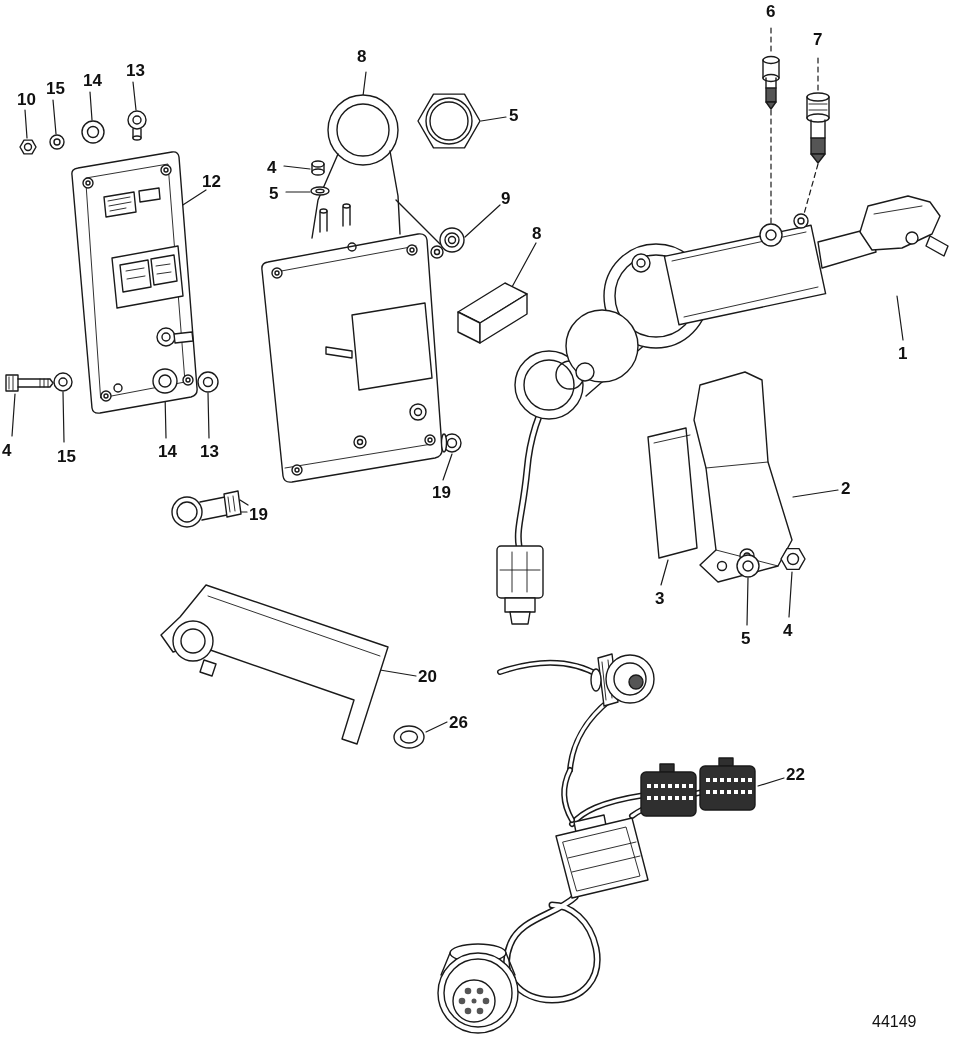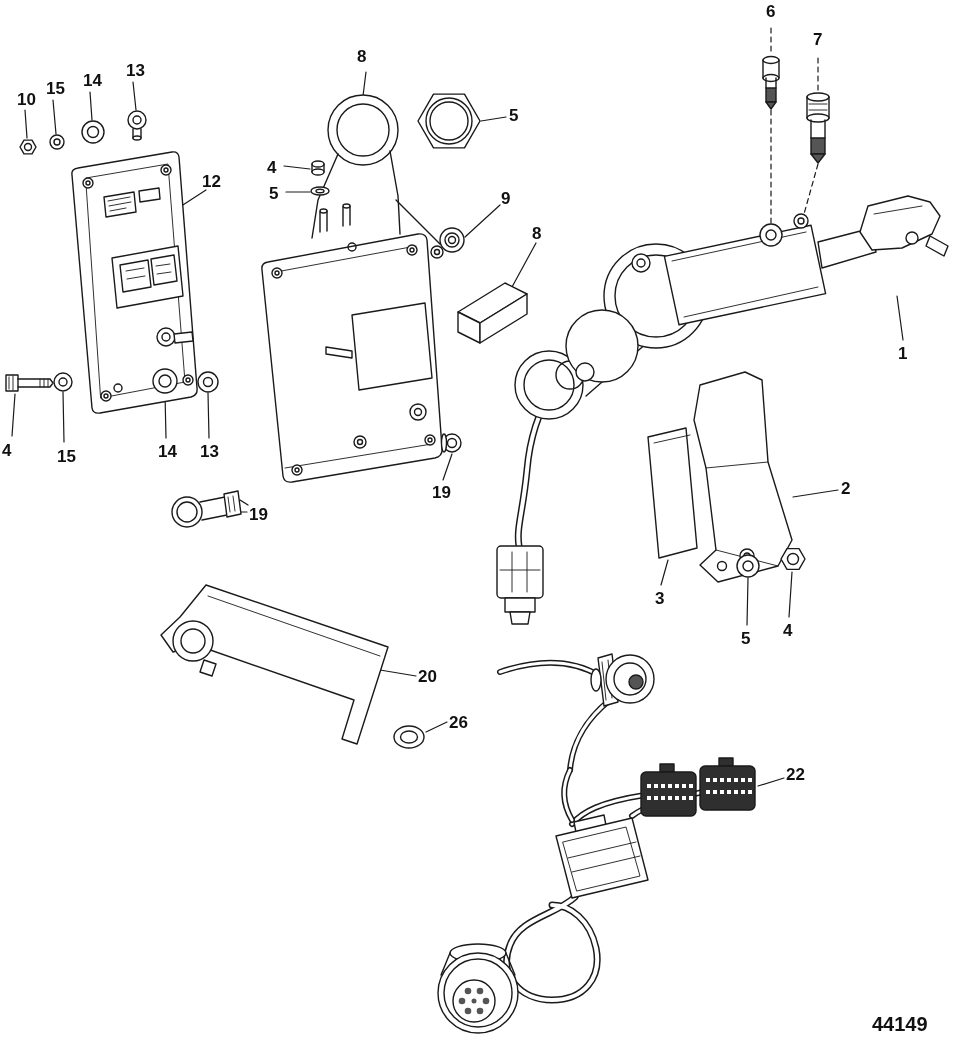--- a/index.html
+++ b/index.html
@@ -15,22 +15,22 @@
     position:absolute;
     font-weight:bold;
     font-size:17px;
     color:#111;
     letter-spacing:0;
     user-select:none;
     white-space:nowrap;
   }
   .fig-id{
     position:absolute;
-    font-weight:bold;
-    font-size:20px;
+    font-weight:normal;
+    font-size:16px;
     color:#111;
   }
 </style>
 </head>
 <body>
 
 <div class="stage">
 
 <svg width="955" height="1057" viewBox="0 0 955 1057" fill="none" stroke="#1a1a1a" stroke-width="1.4" stroke-linejoin="round" stroke-linecap="round">
 

